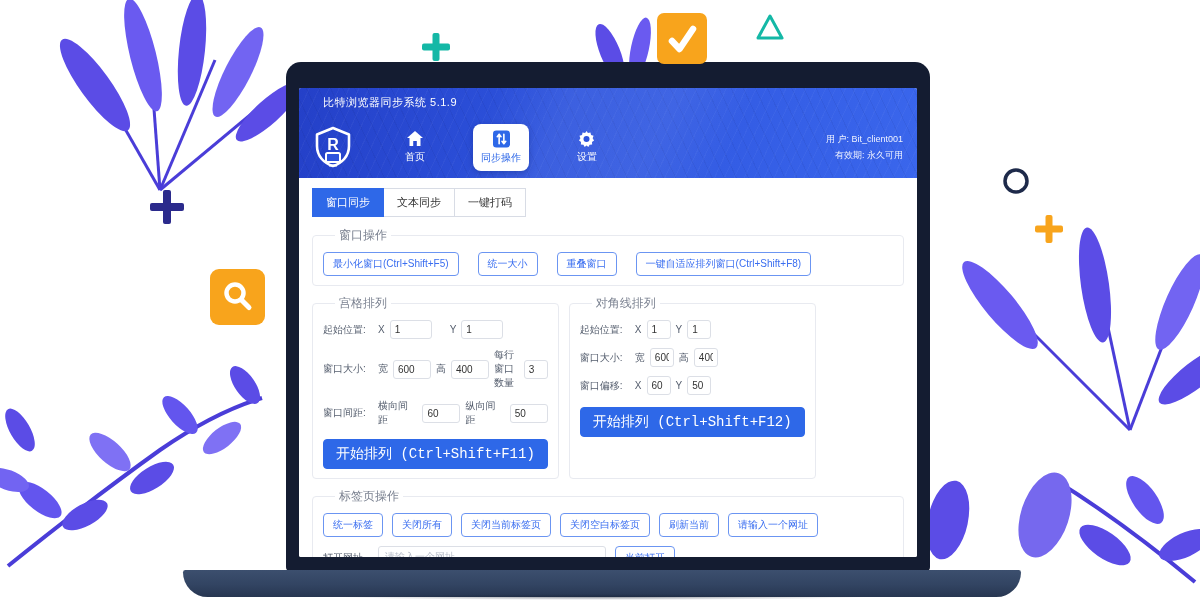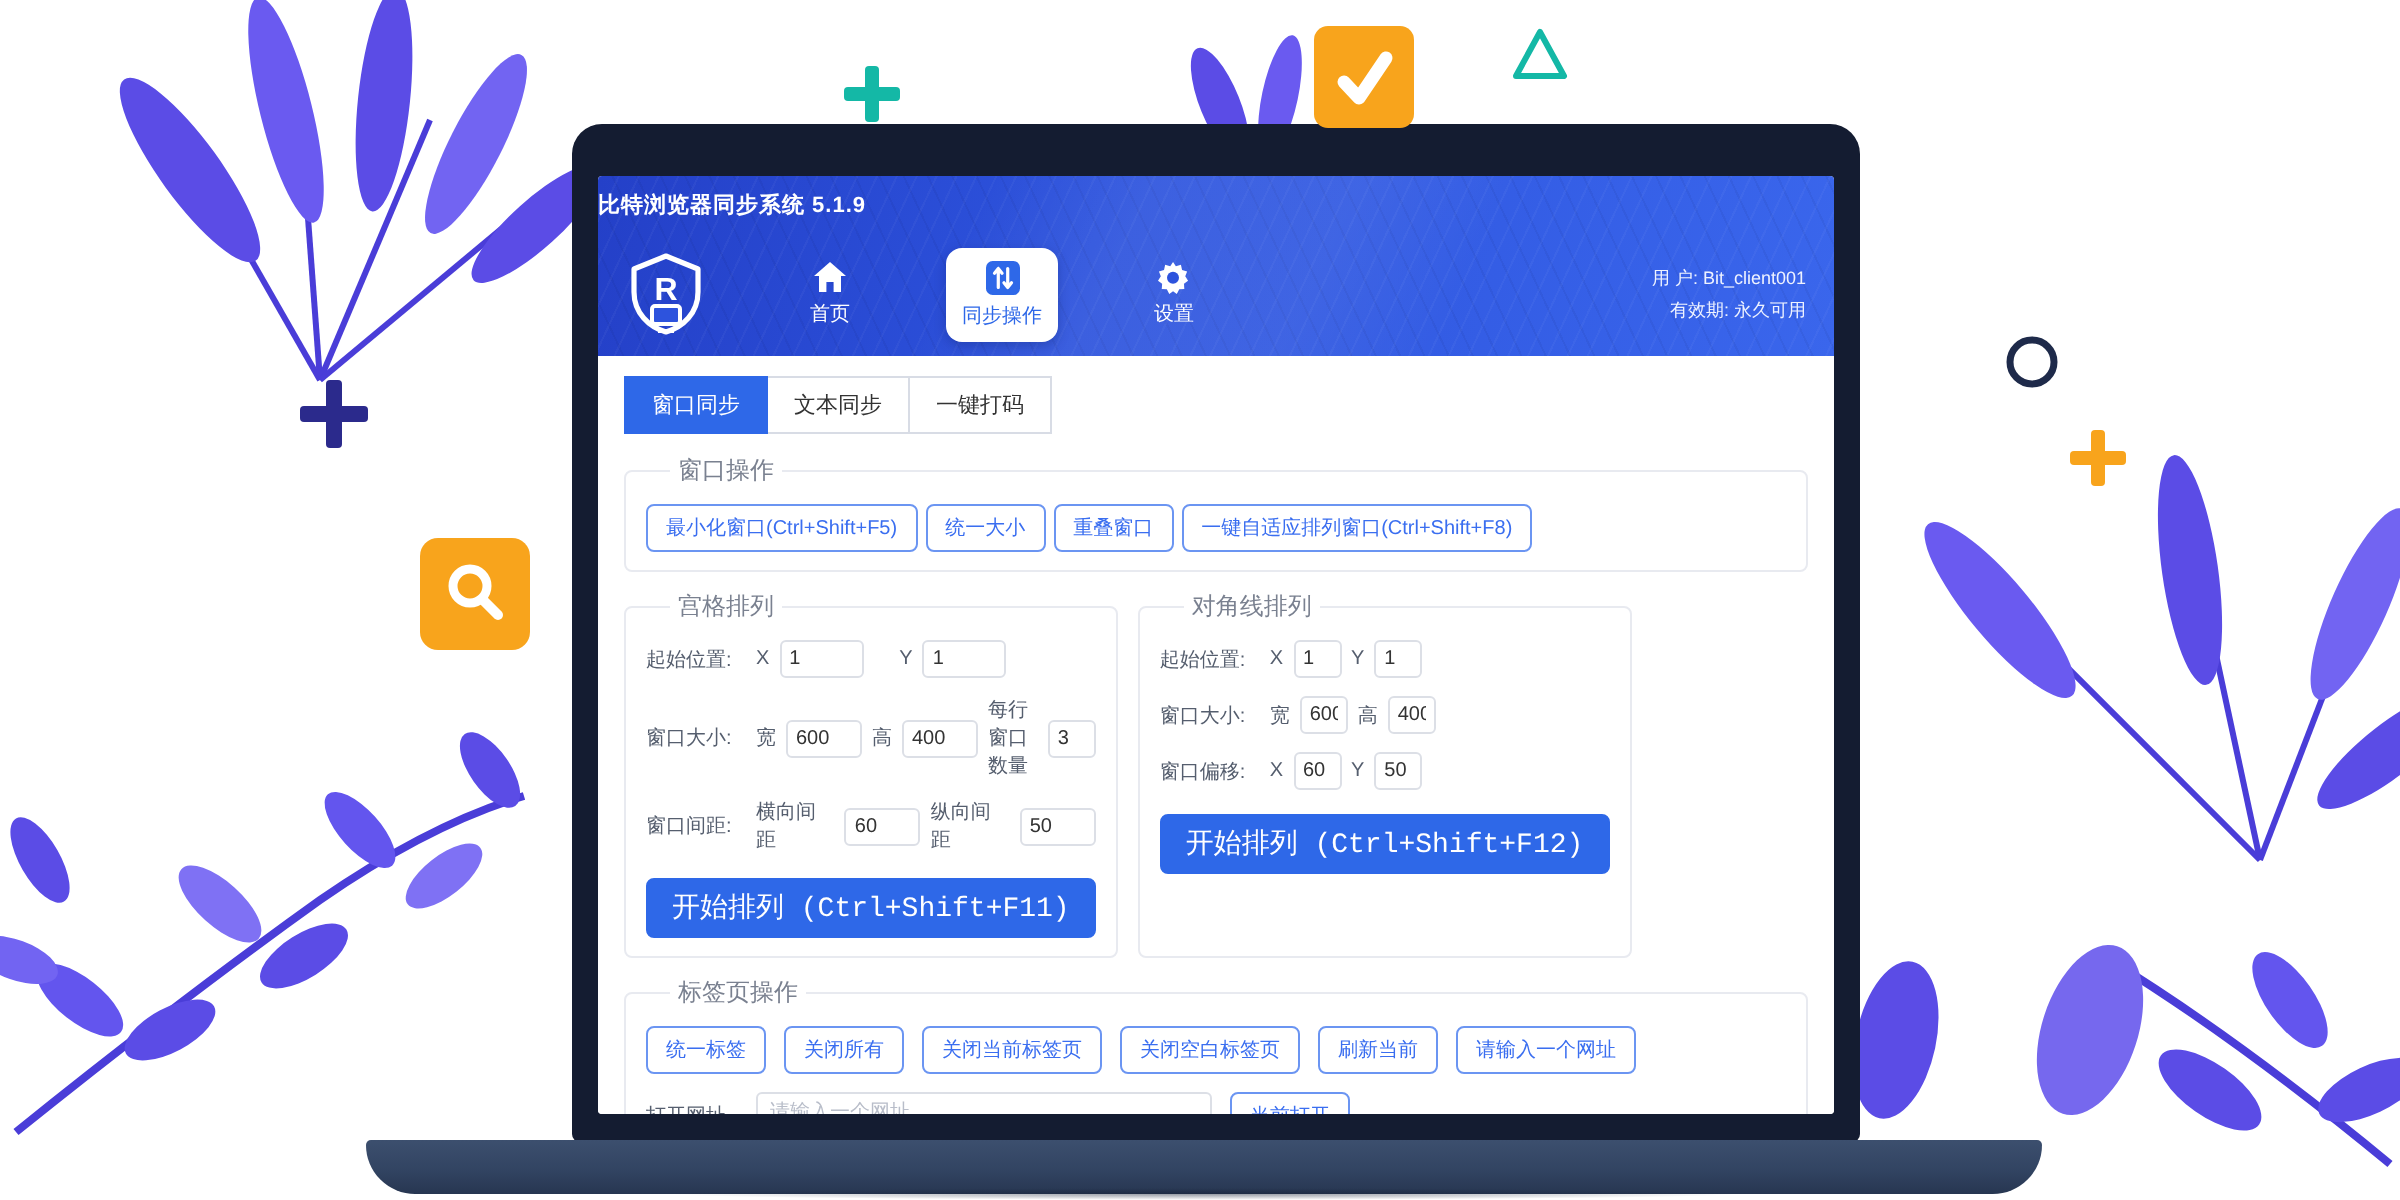--- a/index.html
+++ b/index.html
@@ -23,21 +23,21 @@
   #laptop-base::after { content:""; position:absolute; left:150px; right:150px; bottom:-3px; height:6px;
     background:radial-gradient(ellipse at center, rgba(20,30,50,.45), transparent 70%); }
 
   
   #app-header { background:linear-gradient(100deg,#2440c8 0%, #2d53dd 40%, #3a66ec 100%); position:relative; color:#fff; flex:0 0 auto; }
   #app-header::before { content:""; position:absolute; inset:0; pointer-events:none;
     background:
       linear-gradient(115deg, transparent 30%, rgba(255,255,255,.07) 42%, rgba(255,255,255,.07) 58%, transparent 70%),
       repeating-linear-gradient(115deg, rgba(255,255,255,.035) 0 1px, transparent 1px 9px),
       repeating-linear-gradient(65deg, rgba(0,0,40,.05) 0 1px, transparent 1px 11px); }
-  #titlebar { height:28px; display:flex; align-items:center; padding:0 0; gap:8px; position:relative;font-weight:bold; }
+  #titlebar { height:28px; display:flex; align-items:center; padding:0 24px; gap:8px; position:relative; }
   #app-title { font-size:11px; letter-spacing:.5px; }
   #titlebar-right { margin-left:auto; display:flex; align-items:center; gap:9px; }
   #flag-icon { width:16px; height:11px; background:#e02a1b; position:relative; display:inline-block; }
   #flag-icon::before { content:"★"; position:absolute; left:1px; top:-3px; color:#ffd200; font-size:7px; }
   #lang-label { font-size:10px; }
   #official-site-button { font-size:10px; border:1px solid rgba(255,255,255,.85); border-radius:2px; padding:2px 9px; cursor:pointer; }
   #win-controls { display:flex; align-items:center; gap:12px; margin-left:6px; }
   .winbtn { font-size:12px; line-height:1; cursor:pointer; }
   #maximize-button { width:9px; height:9px; border:1.4px solid #fff; border-radius:1px; }
 
@@ -56,21 +56,21 @@
   .tab.active { background:#2e68e8; border-color:#2e68e8; color:#fff; }
 
   fieldset { border:1px solid #e8eaf0; border-radius:4px; padding:8px 10px 9px; margin-bottom:9px; }
   legend { font-size:12px; color:#7a8190; padding:0 4px; margin-left:12px; }
 
   .btn-outline { background:#fff; border:1px solid #6b95f2; color:#3a6ef0; border-radius:4px;
     font-size:10px; padding:4px 9px; cursor:pointer; white-space:nowrap; font-family:inherit; }
   .btn-primary { background:#2e68e8; border:1px solid #2e68e8; color:#fff; border-radius:4px;
     font-size:14px; padding:5px 12px; cursor:pointer; white-space:nowrap; font-family:Liberation Mono, monospace; }
 
-  #window-ops-buttons { display:flex; gap:4px; }
+  #window-ops-buttons { display:flex; gap:19px; }
 
   #arrange-row { display:flex; gap:10px; margin-bottom:9px; }
   #grid-arrange-fieldset { width:246px; flex:0 0 auto; margin-bottom:0; }
   #diagonal-arrange-fieldset { width:166px; flex:0 0 auto; margin-bottom:0; }
   .field-row { display:flex; align-items:center; gap:5px; margin-bottom:9px; font-size:10px; color:#555e6e; }
   .flabel { width:50px; flex:0 0 auto; }
   .mini-input { width:42px; height:19px; border:1px solid #dcdfe6; border-radius:3px; padding:0 4px;
     font-size:10px; color:#333; font-family:inherit; }
   .mini-input.tiny { width:24px; }
   .mini-input.short { width:38px; }

